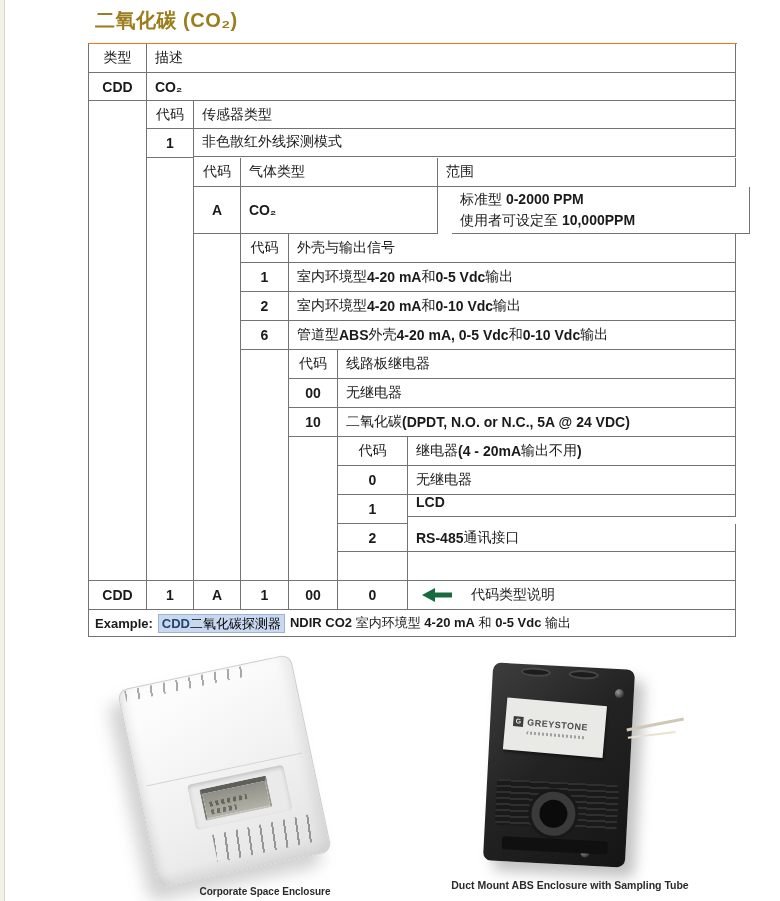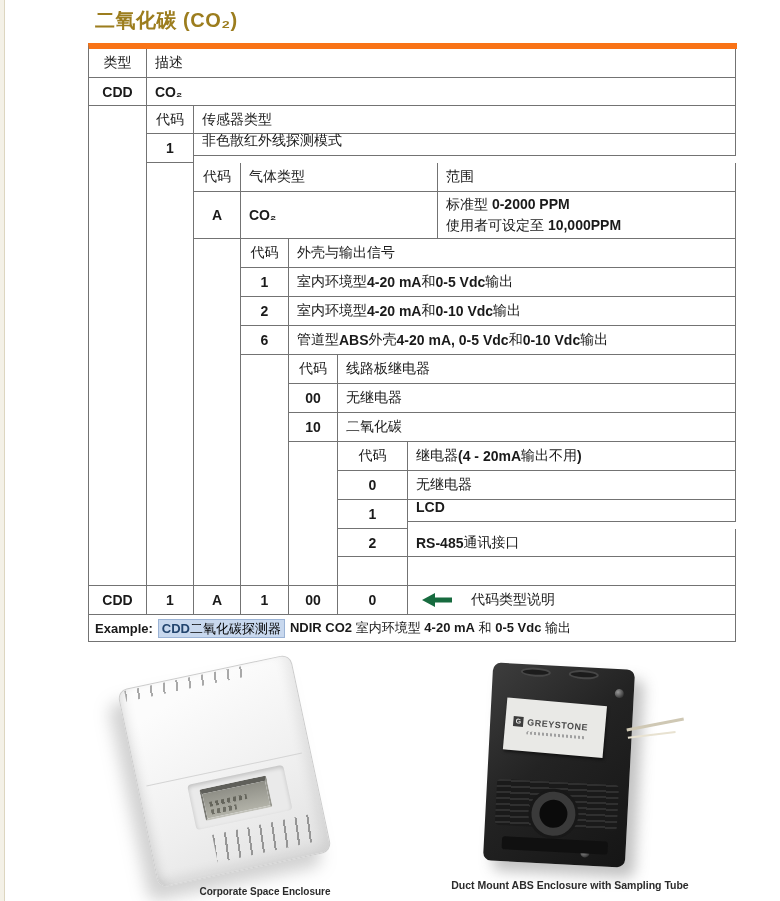--- a/index.html
+++ b/index.html
@@ -14,31 +14,31 @@
   .page-edge {
     position:absolute; left:0; top:0; width:4px; height:100%;
     background:#f4f1e7; border-right:1px solid #ddd6c0;
   }
   .doc-title {
     position:absolute; left:95px; top:7px;
     font-size:20px; font-weight:700; color:#9c7d1e; letter-spacing:0.5px;
   }
   .tablebox {
     position:absolute; left:88px; top:43px; width:648px; height:593px;
-    border-top:6px solid #f97316; border-left:1px solid #737373;
+    border-top:1px solid #f97316; border-left:1px solid #737373;
   }
   .cell {
     position:absolute; box-sizing:border-box;
     border-right:1px solid #737373; border-bottom:1px solid #737373;
     display:flex; align-items:center;
     font-size:14px; padding:0 8px; white-space:nowrap; overflow:hidden;
   }
   .center { justify-content:center; padding:0; }
   .bold { font-weight:700; }
-  .lines { display:block; padding-top:2px; line-height:21px; }
+  .lines { display:block; padding-top:2px; line-height:21px;margin-left:14px; }
   .seg b, .seg .b { font-weight:700; }
   .note-cell { gap:19px; padding-left:14px; }
   .arrow-icon { color:#176b3f; flex:0 0 auto; }
   .example-cell { font-size:13px; gap:5px; padding-left:6px; }
   .hl {
     background:#c8d8ee; border:1px solid #9bb3d5; padding:0 3px;
     display:inline-flex; align-items:center; line-height:17px;
   }
   .hl-code { font-weight:700; color:#23456e; }
   .hl-zh { color:#000000; }
@@ -162,21 +162,21 @@
 
     <div class="cell" style="left:0;top:57px;width:58px;height:480px"></div>
     <div class="cell" style="left:58px;top:114px;width:47px;height:423px"></div>
     <div class="cell" style="left:105px;top:190px;width:47px;height:347px"></div>
     <div class="cell" style="left:152px;top:306px;width:48px;height:231px"></div>
     <div class="cell" style="left:200px;top:393px;width:49px;height:144px"></div>
 
     <div class="cell center" style="left:58px;top:57px;width:47px;height:28px">代码</div>
     <div class="cell" style="left:105px;top:57px;width:542px;height:28px">传感器类型</div>
     <div class="cell center bold" style="left:58px;top:85px;width:47px;height:29px">1</div>
-    <div class="cell" style="left:105px;top:78px;width:542px;height:29px">非色散红外线探测模式</div>
+    <div class="cell" style="left:105px;top:84px;width:542px;height:29px">非色散红外线探测模式</div>
 
     <div class="cell center" style="left:105px;top:114px;width:47px;height:29px">代码</div>
     <div class="cell" style="left:152px;top:114px;width:197px;height:29px">气体类型</div>
     <div class="cell" style="left:349px;top:114px;width:298px;height:29px">范围</div>
     <div class="cell center bold" style="left:105px;top:143px;width:47px;height:47px">A</div>
     <div class="cell bold" style="left:152px;top:143px;width:197px;height:47px">CO₂</div>
     <div class="cell lines" style="left:349px;top:143px;width:298px;height:47px">
       <div class="seg"><span>标准型 </span><span class="b">0-2000 PPM</span></div>
       <div class="seg"><span>使用者可设定至  </span><span class="b">10,000PPM</span></div>
     </div>
@@ -212,20 +212,21 @@
 
     <div class="cell center" style="left:200px;top:306px;width:49px;height:29px">代码</div>
     <div class="cell" style="left:249px;top:306px;width:398px;height:29px">线路板继电器</div>
     <div class="cell center bold" style="left:200px;top:335px;width:49px;height:29px">00</div>
     <div class="cell seg" style="left:249px;top:335px;width:398px;height:29px">
         <span>无继电器</span>
       </div>
     <div class="cell center bold" style="left:200px;top:364px;width:49px;height:29px">10</div>
     <div class="cell seg" style="left:249px;top:364px;width:398px;height:29px">
         <span>二氧化碳  </span>
+        <span class="b">(DPDT, N.O. or N.C., 5A @ 24 VDC)</span>
       </div>
 
     <div class="cell center" style="left:249px;top:393px;width:70px;height:29px">代码</div>
     <div class="cell seg" style="left:319px;top:393px;width:328px;height:29px">
         <span>继电器  </span>
         <span class="b">(4 - 20mA</span>
         <span>  输出不用</span>
         <span class="b">)</span>
       </div>
     <div class="cell center bold" style="left:249px;top:422px;width:70px;height:29px">0</div>

